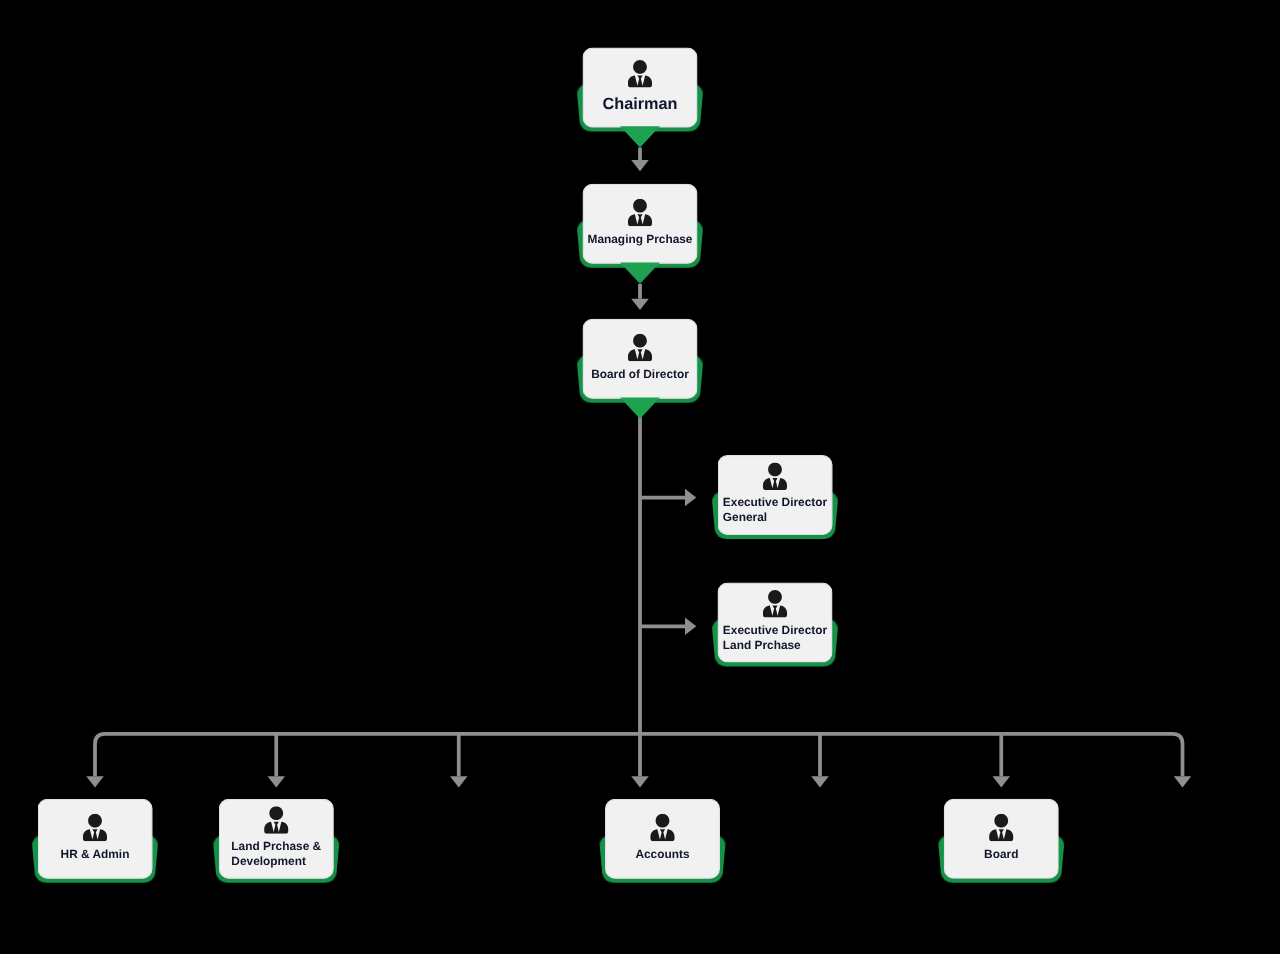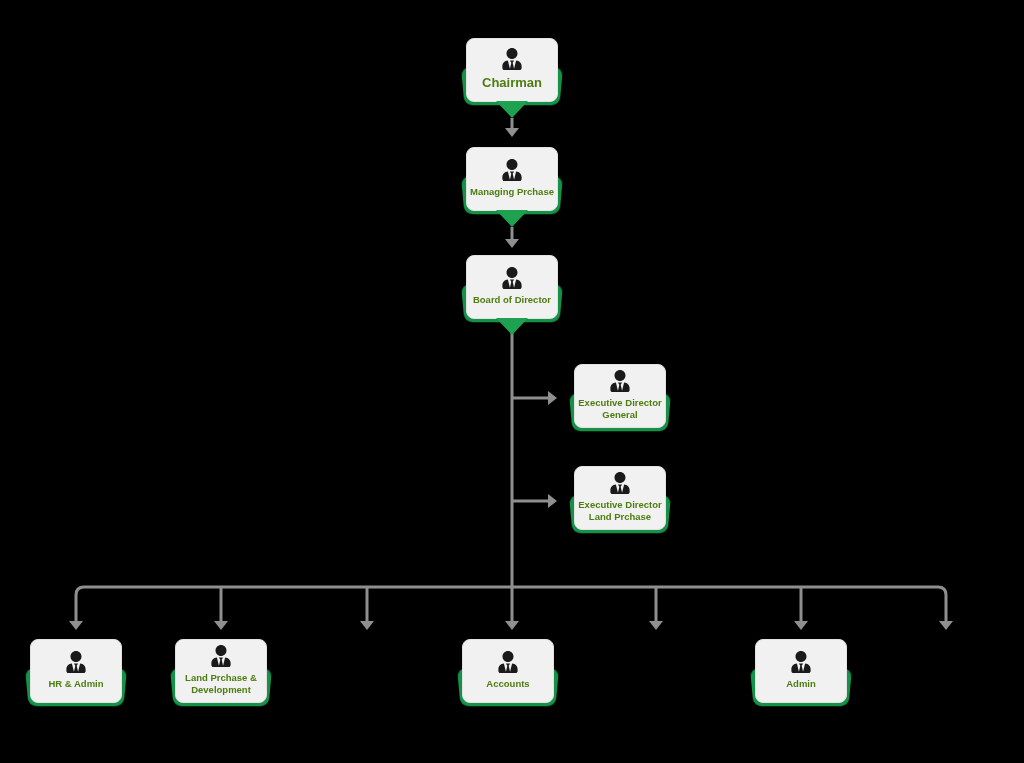--- a/index.html
+++ b/index.html
@@ -16,40 +16,40 @@
     transform-origin:50% 0;
   }
   .card{
     position:absolute;inset:0;background:#f1f1f1;
     border:1px solid #e2e2e2;border-radius:8px;box-sizing:border-box;
     display:flex;flex-direction:column;align-items:center;justify-content:center;
     gap:5px;padding:6px 3px 7px;
   }
   .picon{width:20px;height:22px;fill:#1a1a1a;flex:0 0 auto;}
   .label{
-    font-weight:700;font-size:9.5px;line-height:1.3;color:#4d7c0f;
-    text-align:center;white-space:pre-line;
+    font-weight:700;font-size:9.5px;line-height:1.3;color:#0f172a;
+    text-align:left;white-space:pre-line;
   }
   .label.big{font-size:13px;}
   .tri{
     position:absolute;left:50%;bottom:-16px;transform:translateX(-50%);
     width:0;height:0;
     border-left:16px solid transparent;border-right:16px solid transparent;
     border-top:17px solid #1fa24f;
   }
   
   .n-chairman{left:466px;top:38px}
   .n-md{left:466px;top:147px}
   .n-bod{left:466px;top:255px}
   .n-ed1{left:574px;top:364px}
   .n-ed2{left:574px;top:466px}
   .n-d1{left:30px;top:639px}
   .n-d2{left:175px;top:639px}
   .n-d3{left:321px;top:639px}
-  .n-d4{left:462px;top:639px}
+  .n-d4{left:484px;top:639px}
   .n-d5{left:610px;top:639px}
   .n-d6{left:755px;top:639px}
   .n-d7{left:900px;top:639px}
 </style>
 </head>
 <body>
 
 <div id="canvas">
 
   <svg class="connectors" width="1024" height="763" viewBox="0 0 1024 763">
@@ -167,18 +167,18 @@
     </div>
   </div>
 
 
   <div class="node n-d6">
     <div class="gbase"></div>
     <div class="card">
       <svg class="picon" viewBox="0 0 448 512">
           <path d="M224 256c70.7 0 128-57.3 128-128S294.7 0 224 0 96 57.3 96 128s57.3 128 128 128zm95.8 32.6L272 480l-32-136 32-56h-96l32 56-32 136-47.8-191.4C56.9 292 0 350.3 0 422.4V464c0 26.5 21.5 48 48 48h352c26.5 0 48-21.5 48-48v-41.6c0-72.1-56.9-130.4-128.2-133.8z"></path>
         </svg>
-      <div class="label">Admin</div>
+      <div class="label">Board</div>
     </div>
   </div>
 
 
 </div>
 
 </body></html>

